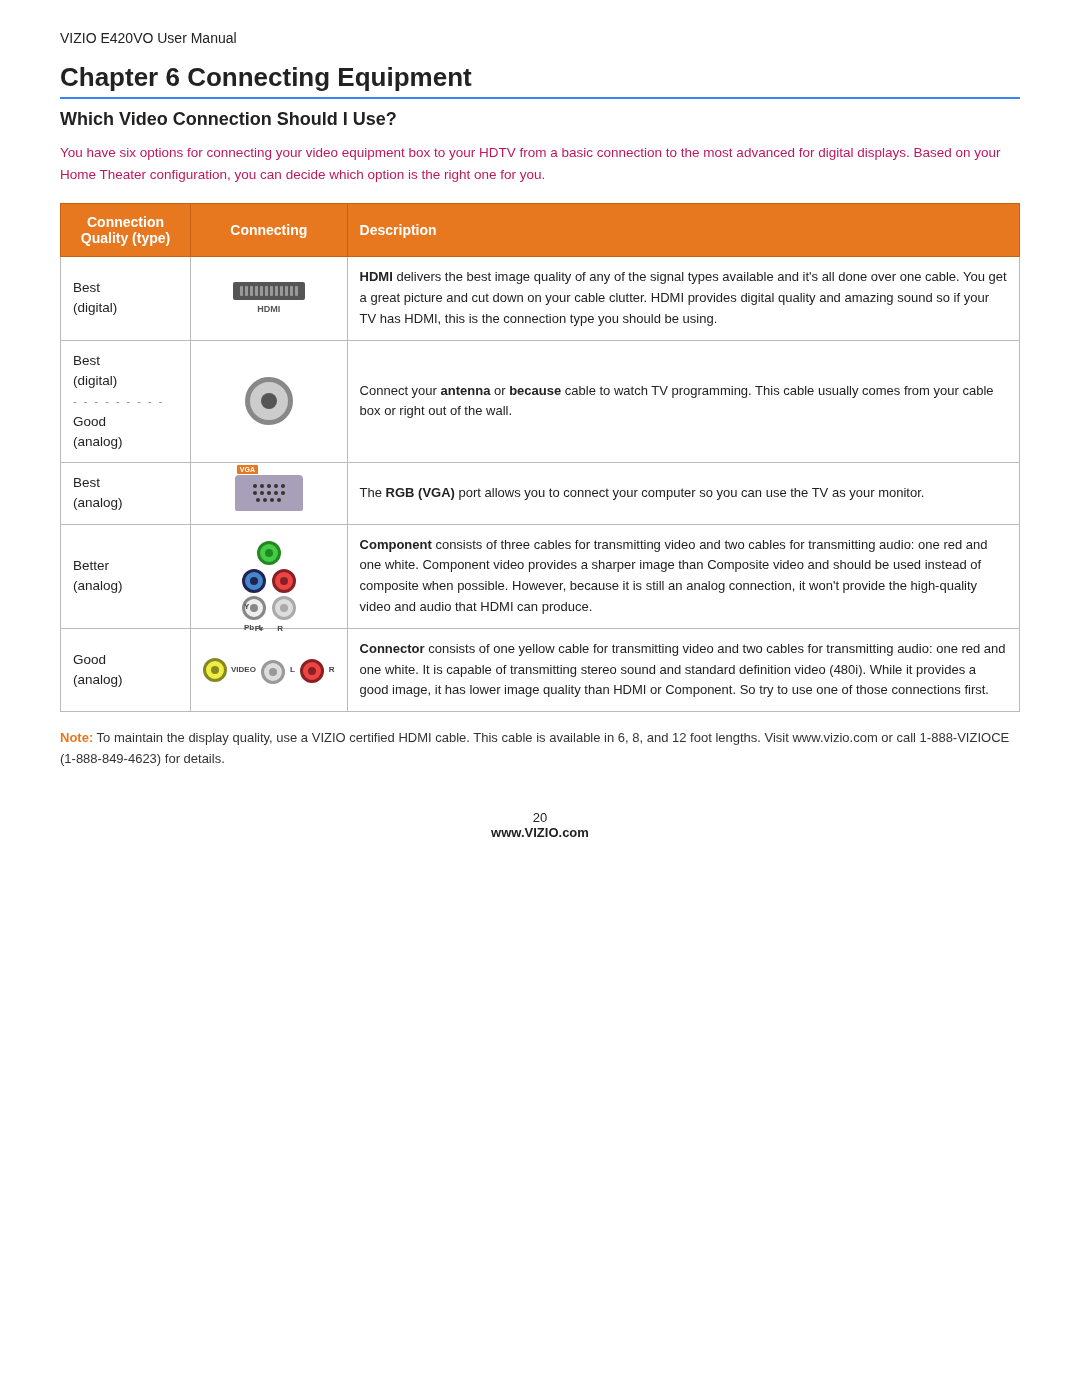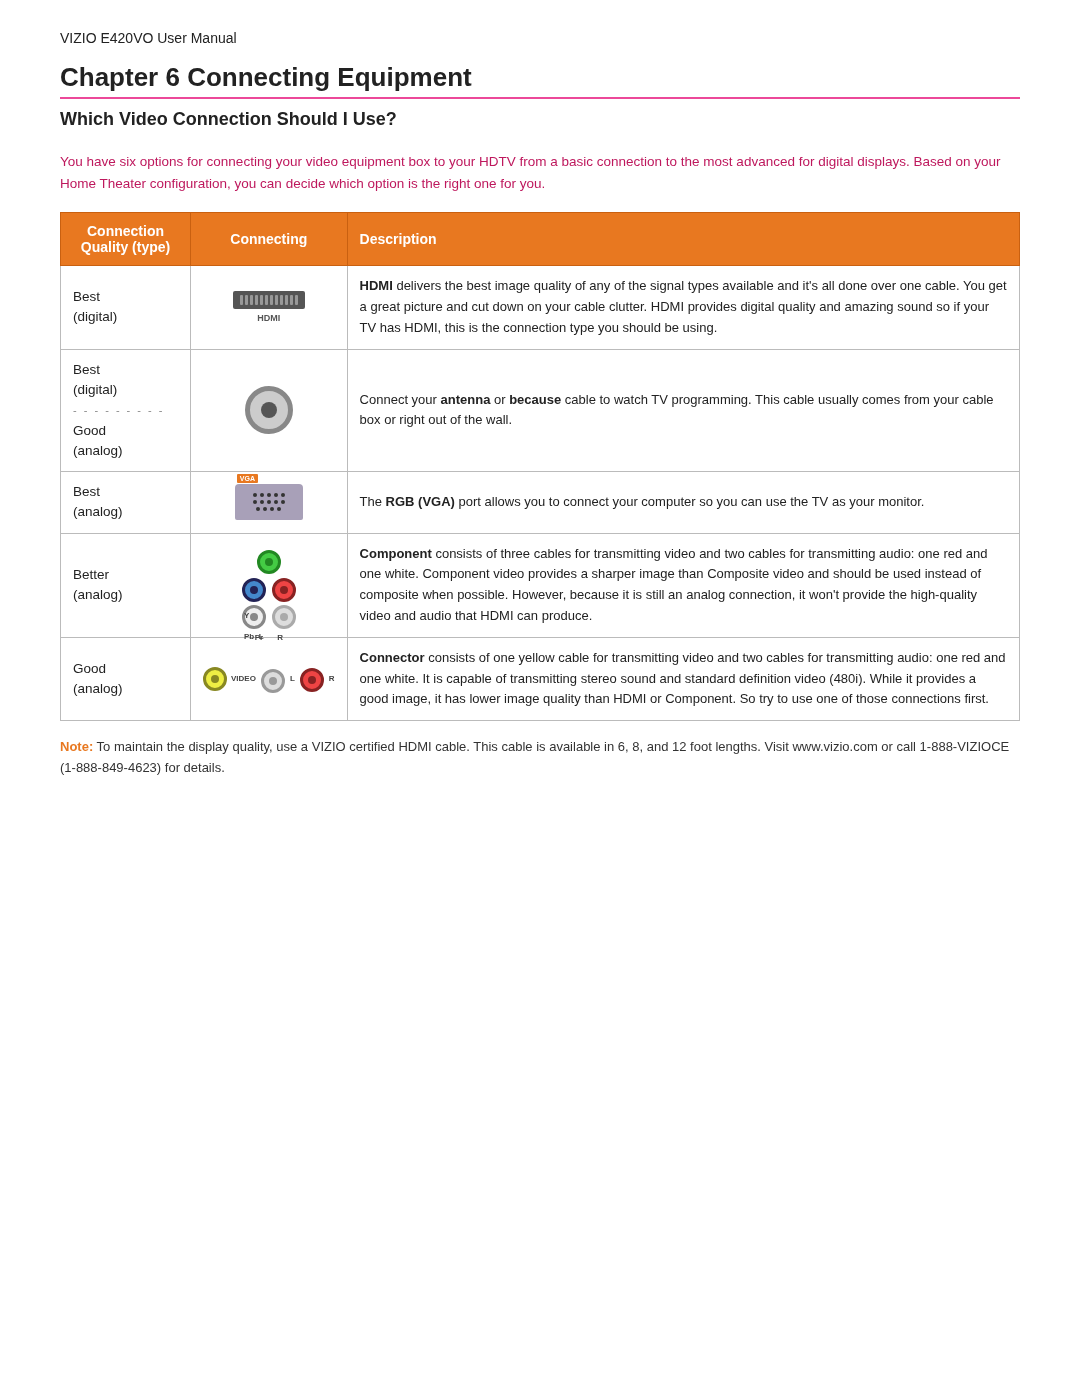--- a/index.html
+++ b/index.html
@@ -8,28 +8,28 @@
       font-family: Arial, Helvetica, sans-serif;
       font-size: 14px;
       color: #222;
       width: 1080px;
       min-height: 1397px;
       padding: 30px 60px 40px 60px;
     }
     .chapter-title {
       font-size: 26px;
       font-weight: bold;
-      border-bottom: 2px solid #ec4899;
+      border-bottom: 2px solid #3b82f6;
       padding-bottom: 4px;
       margin-bottom: 10px;
     }
     .section-title {
       font-size: 18px;
       font-weight: bold;
-      margin-bottom: 21px;
+      margin-bottom: 12px;
     }
     .intro-text {
       font-size: 13.5px;
       line-height: 1.6;
       margin-bottom: 18px;
       color: #be185d;
     }
     
     .conn-table {
       width: 100%;
@@ -435,16 +435,18 @@
     </tr>
   </tbody>
 </table>
 
 <p class="note-text">
   <span class="note-label">Note:</span>
   <span> To maintain the display quality, use a VIZIO certified HDMI cable. This cable is available in 6, 8, and 12 foot lengths. Visit www.vizio.com or call 1-888-VIZIOCE (1-888-849-4623) for details.</span>
 </p>
 
 <div class="page-footer">
+  <div>20</div>
+  <div class="website">www.VIZIO.com</div>
 </div>
 
 
 
 
 </body></html>

